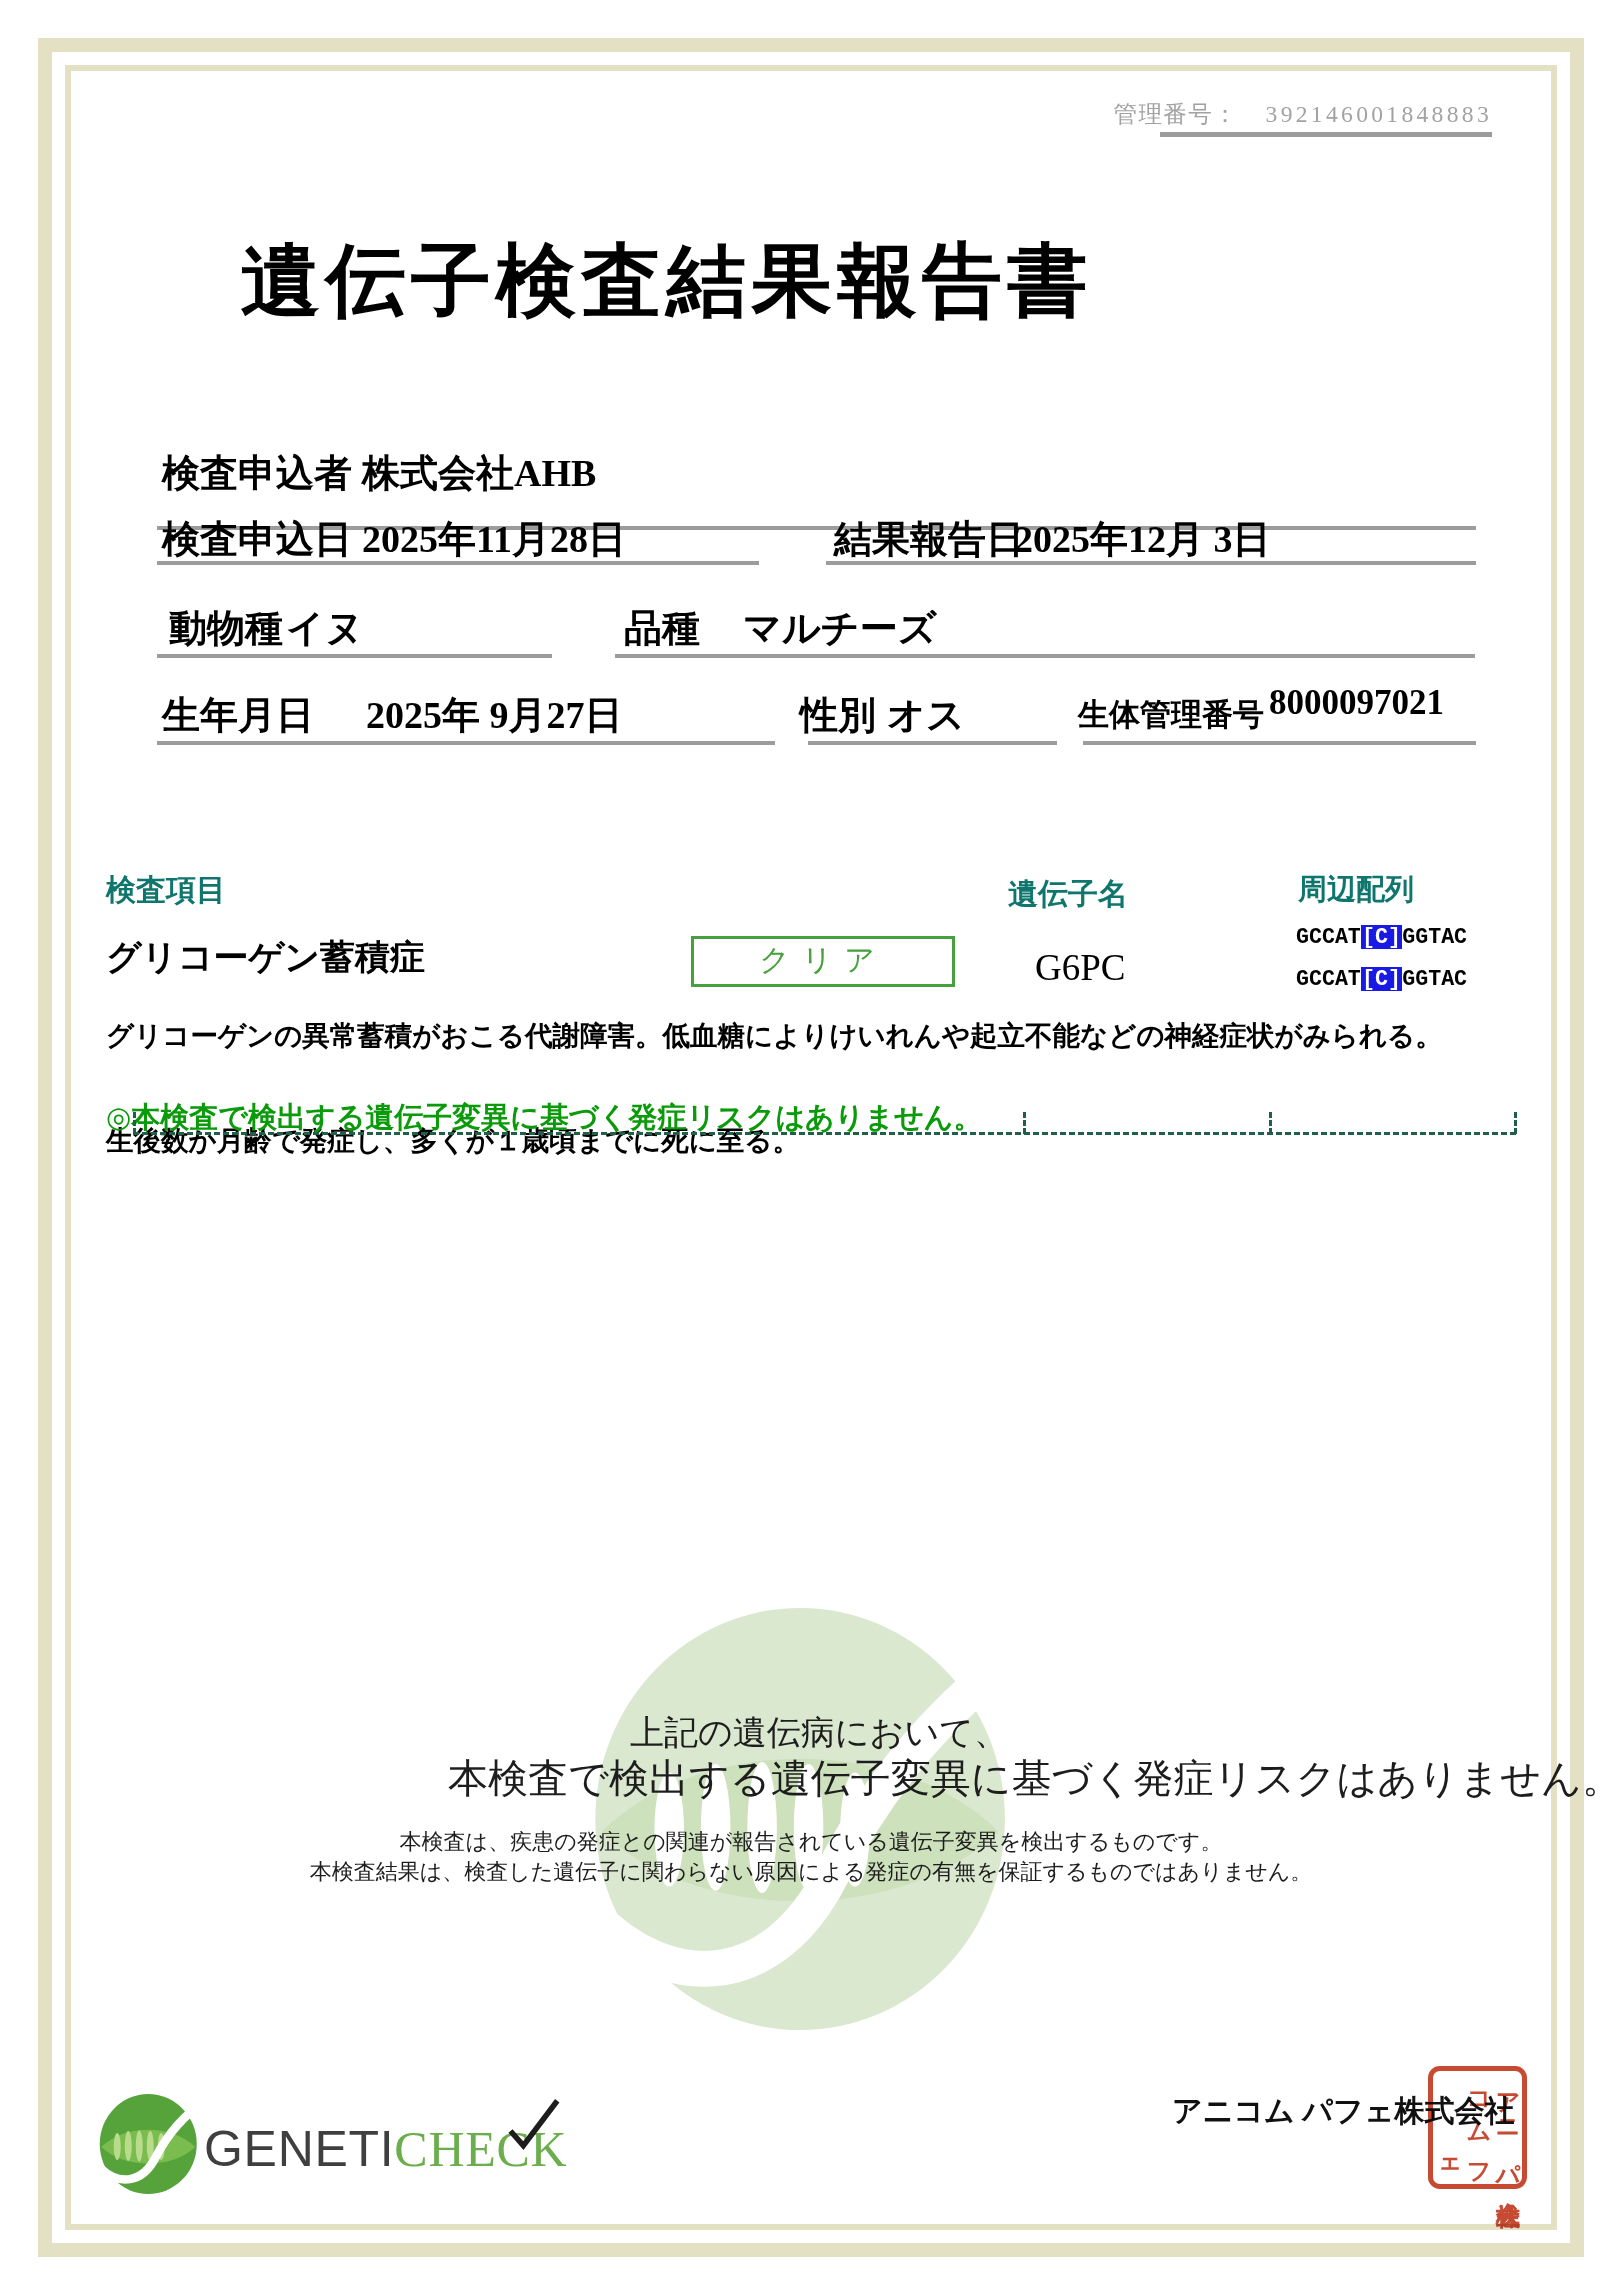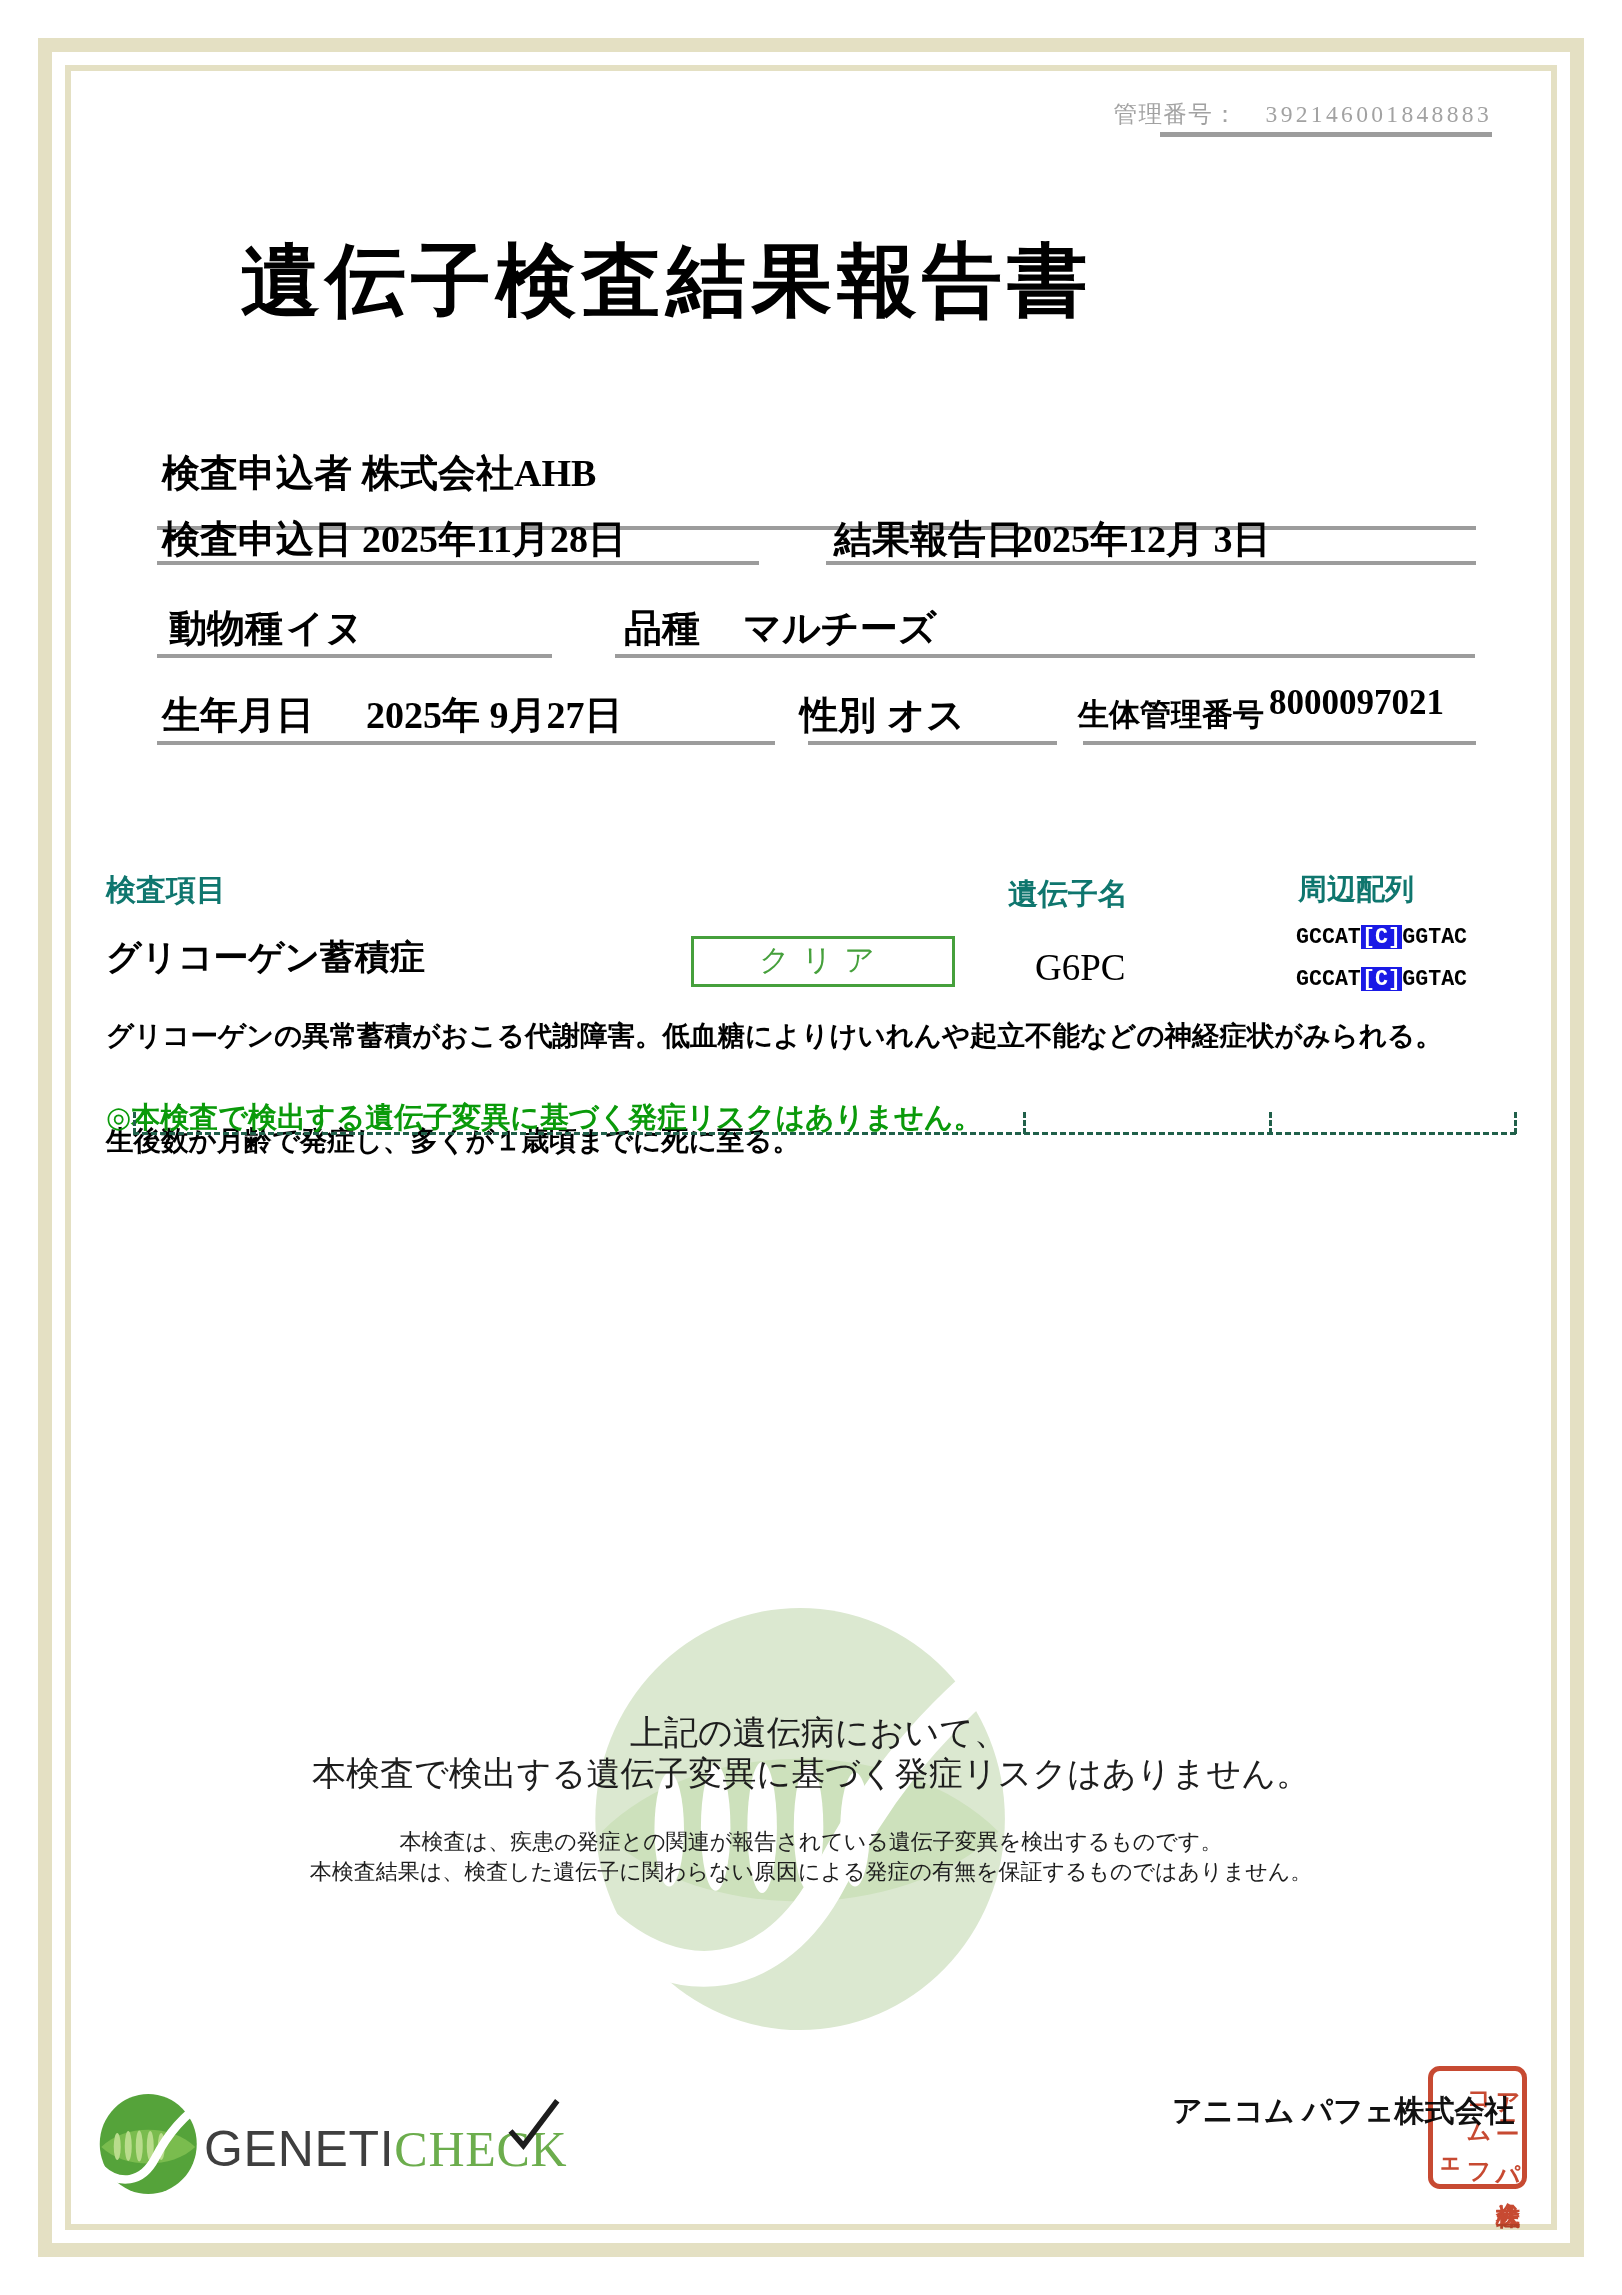--- a/index.html
+++ b/index.html
@@ -86,21 +86,21 @@
   .watermark{left:589px;top:1603px;width:475px;height:432px;}
   .wm .em-circle{fill:#dbe8d0;}
   .wm .em-lens{fill:#cde1bc;}
   .wm .em-rungs ellipse{fill:#ffffff;}
   .wm .em-swoosh{stroke:#ffffff;}
 
   
   .center-line{left:0;width:1622px;text-align:center;color:#1d1d1d;
                font-family:"Liberation Sans","DejaVu Sans",sans-serif;white-space:nowrap;}
   .sum-1{top:1710px;font-size:34px;padding-left:8px;}
-  .sum-2{top:1751px;font-size:34px;}
+  .sum-2{top:1751px;font-size:40px;text-align:right;}
   .disc-1{top:1827px;font-size:22px;}
   .disc-2{top:1857px;font-size:22px;}
 
   
   .logo-emblem{left:98px;top:2094px;width:113px;height:100px;}
   .lg .em-circle{fill:#55a33a;}
   .lg .em-lens{fill:#7abc4e;}
   .lg .em-rungs ellipse{fill:#b9dc8c;}
   .lg .em-swoosh{stroke:#ffffff;}
   .logo-text{left:204px;top:2120px;font-family:"Liberation Sans","DejaVu Sans",sans-serif;

